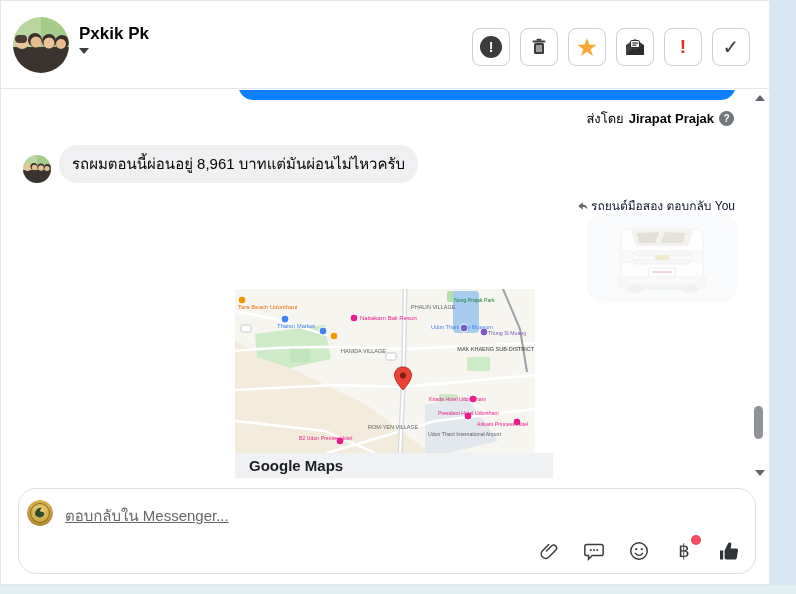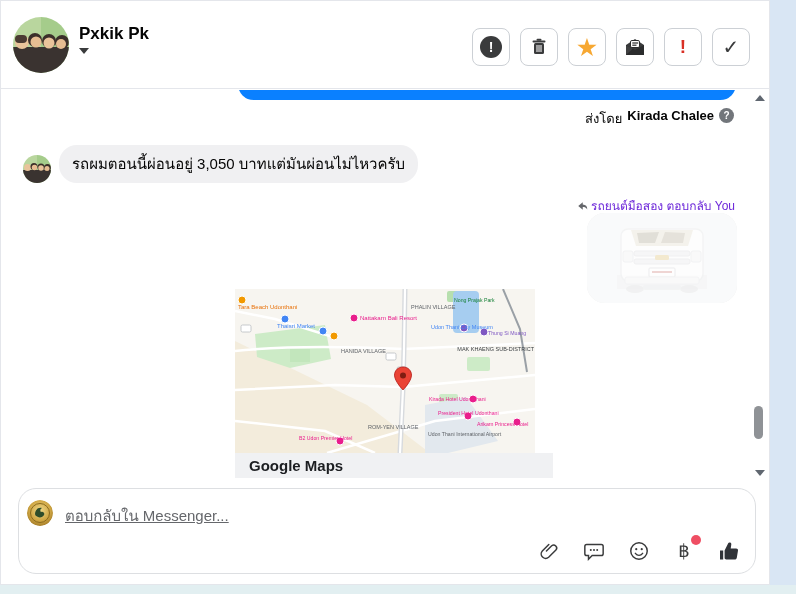--- a/index.html
+++ b/index.html
@@ -18,27 +18,27 @@
   .actions { position:absolute; top:27px; left:471px; display:flex; gap:10px; }
   .act-btn { width:38px; height:38px; border:1px solid #ccd0d5; border-radius:8px; background:#fff; display:flex; align-items:center; justify-content:center; cursor:pointer; }
   .circle-ex { width:22px; height:22px; border-radius:50%; background:#3a3b3c; color:#fff; font-weight:bold; font-size:14px; display:flex; align-items:center; justify-content:center; }
   .star-glyph { color:#f7a832; font-size:25px; line-height:1; }
   .spam-glyph { color:#d93025; font-size:19px; font-weight:bold; }
   .check-glyph { color:#3a3b3c; font-size:20px; font-weight:bold; }
 
   
   .chat { position:absolute; left:0; top:89px; width:768px; height:391px; overflow:hidden; background:#fff; }
   .blue-bubble { position:absolute; left:237px; top:-11px; width:498px; height:21px; background:#0a80ff; border-radius:6px 6px 18px 18px; overflow:hidden; }
-  .sent-by { position:absolute; right:35px; top:18px; font-size:13px; color:#050505; display:flex; gap:5px; }
+  .sent-by { position:absolute; right:35px; top:18px; font-size:13px; color:#050505; display:flex; align-items:center; gap:5px; }
   .sent-by b { font-weight:bold; }
   .help-dot { width:15px; height:15px; border-radius:50%; background:#72767b; color:#fff; font-size:10px; font-weight:bold; display:flex; align-items:center; justify-content:center; }
   .msg-row { position:absolute; left:22px; top:55px; display:flex; align-items:flex-end; gap:8px; }
   .m-avatar { width:28px; height:28px; border-radius:50%; overflow:hidden; flex:0 0 auto; }
   .m-bubble { background:#f0f0f2; border-radius:18px; padding:7px 13px; font-size:15px; color:#050505; max-width:520px; }
-  .reply-ctx { position:absolute; right:34px; top:106px; font-size:12px; color:#6d28d9; display:flex; align-items:center; gap:3px; }
+  .reply-ctx { position:absolute; right:34px; top:106px; font-size:12px; color:#0f172a; display:flex; align-items:center; gap:3px; }
   .car-card { position:absolute; left:586px; top:123px; width:150px; height:90px; border-radius:18px; overflow:hidden; background:#f2f3f4; cursor:pointer; }
   .car-fade { position:absolute; inset:0; background:rgba(255,255,255,.45); }
 
   
   .map-card { position:absolute; left:234px; top:199px; width:300px; cursor:pointer; }
   .map-img { display:block; width:300px; height:164px; background:#f6f4ee; }
   .map-footer { width:318px; height:25px; background:#f0f1f3; display:flex; align-items:center; padding-left:14px; }
   .map-footer span { font-size:15px; font-weight:bold; color:#1c1e21; }
 
   
@@ -124,40 +124,40 @@
     </div>
 
     <div class="chat">
 
       <div class="blue-bubble">
         
       </div>
 
       <div class="sent-by">
         <span>ส่งโดย</span>
-        <b>Kirada Chalee</b>
+        <b>Jirapat Prajak</b>
         <span class="help-dot">?</span>
       </div>
 
       <div class="msg-row">
         <div class="m-avatar">
           <svg width="28" height="28" viewBox="0 0 56 56">
             <rect width="28" height="56" fill="#b9d69e"></rect>
               <rect x="28" width="28" height="56" fill="#a5cc8b"></rect>
             <rect y="30" width="56" height="26" fill="#3a3330"></rect>
             <circle cx="9" cy="25" r="7" fill="#e9c49b"></circle>
               <circle cx="22" cy="23" r="7" fill="#3b2f2a"></circle>
             <circle cx="23" cy="25" r="5.5" fill="#e6bd92"></circle>
               <circle cx="36" cy="24" r="7" fill="#3b2f2a"></circle>
             <circle cx="36" cy="26" r="5.5" fill="#e9c49b"></circle>
               <circle cx="49" cy="25" r="7" fill="#3b2f2a"></circle>
             <circle cx="48" cy="27" r="5" fill="#e6bd92"></circle>
           </svg>
         </div>
-        <div class="m-bubble">รถผมตอนนี้ผ่อนอยู่ 3,050 บาทแต่มันผ่อนไม่ไหวครับ</div>
+        <div class="m-bubble">รถผมตอนนี้ผ่อนอยู่ 8,961 บาทแต่มันผ่อนไม่ไหวครับ</div>
       </div>
 
       <div class="reply-ctx">
         <svg width="12" height="12" viewBox="0 0 16 16">
           <path d="M3 8 L9 3 v3 c4 .2 6 2.5 6 6.5 c-1.6 -2.4 -3.4 -3.2 -6 -3.2 V13 Z" fill="#65676b"></path>
         </svg>
         <span>รถยนต์มือสอง ตอบกลับ You</span>
       </div>
 
       <div class="car-card">

